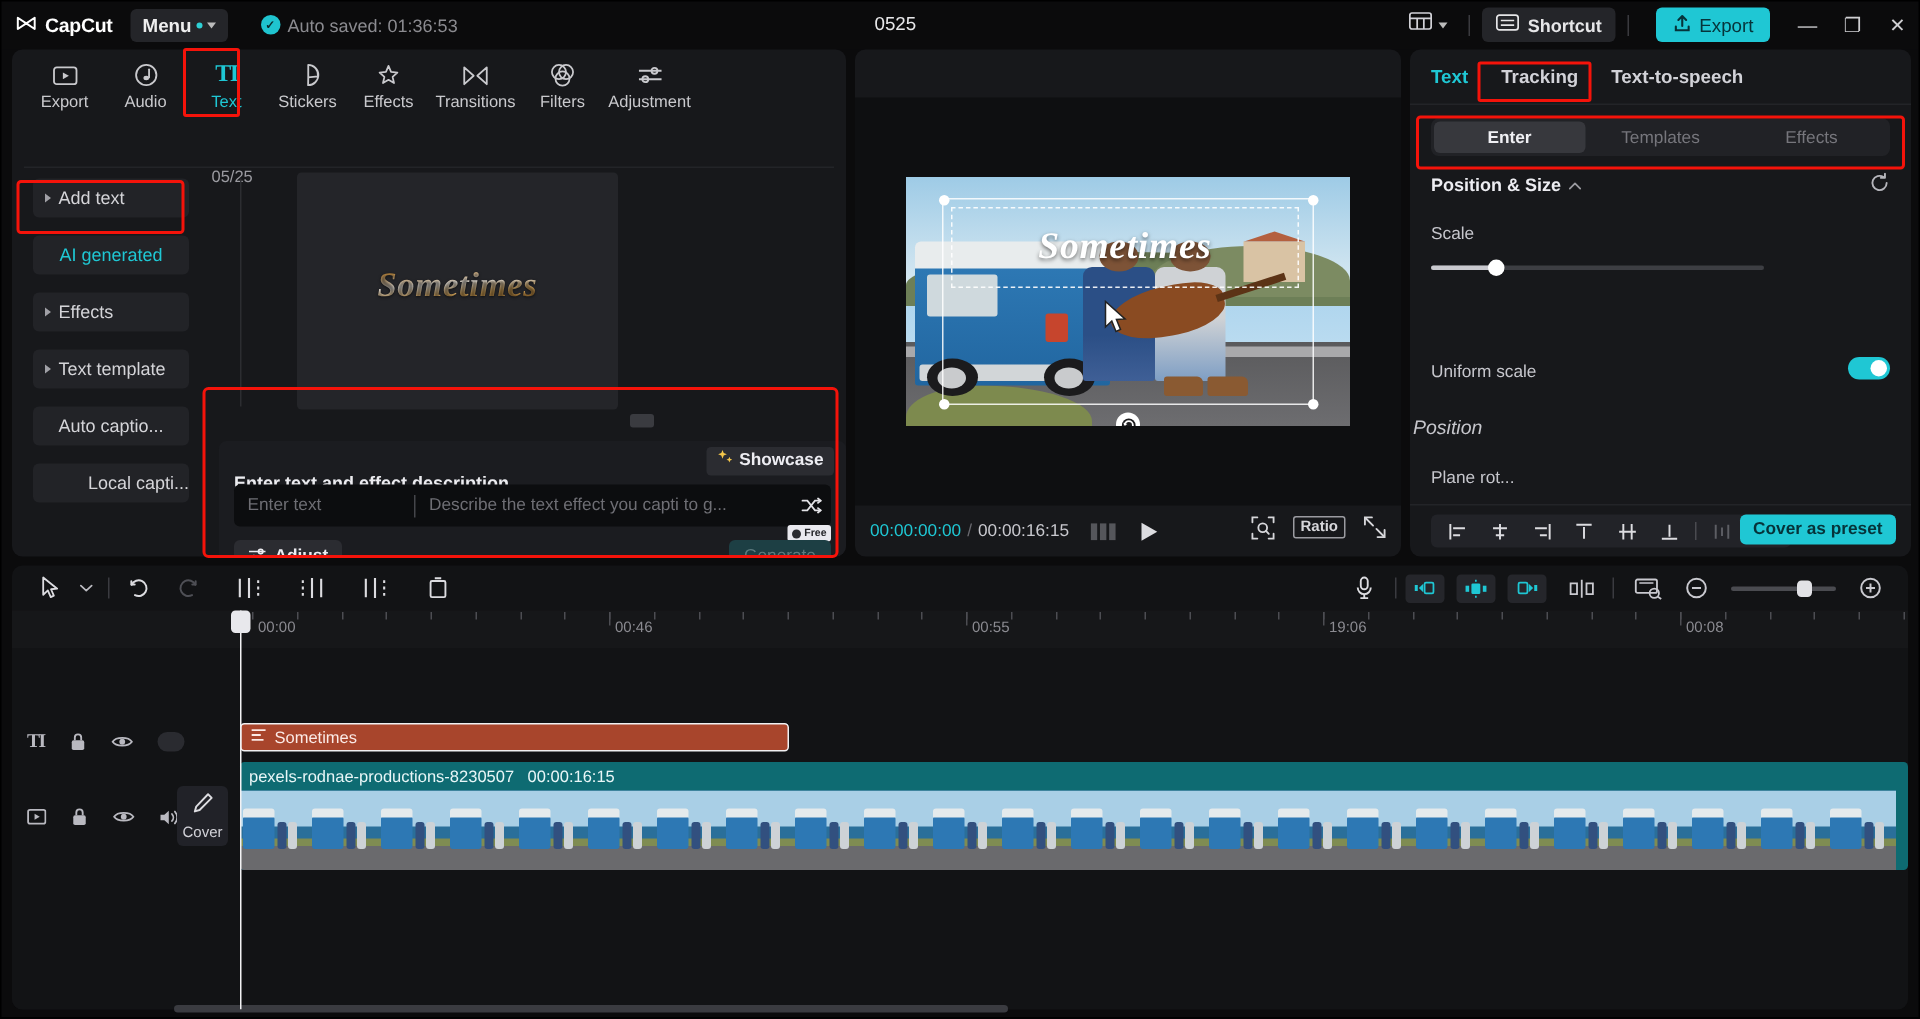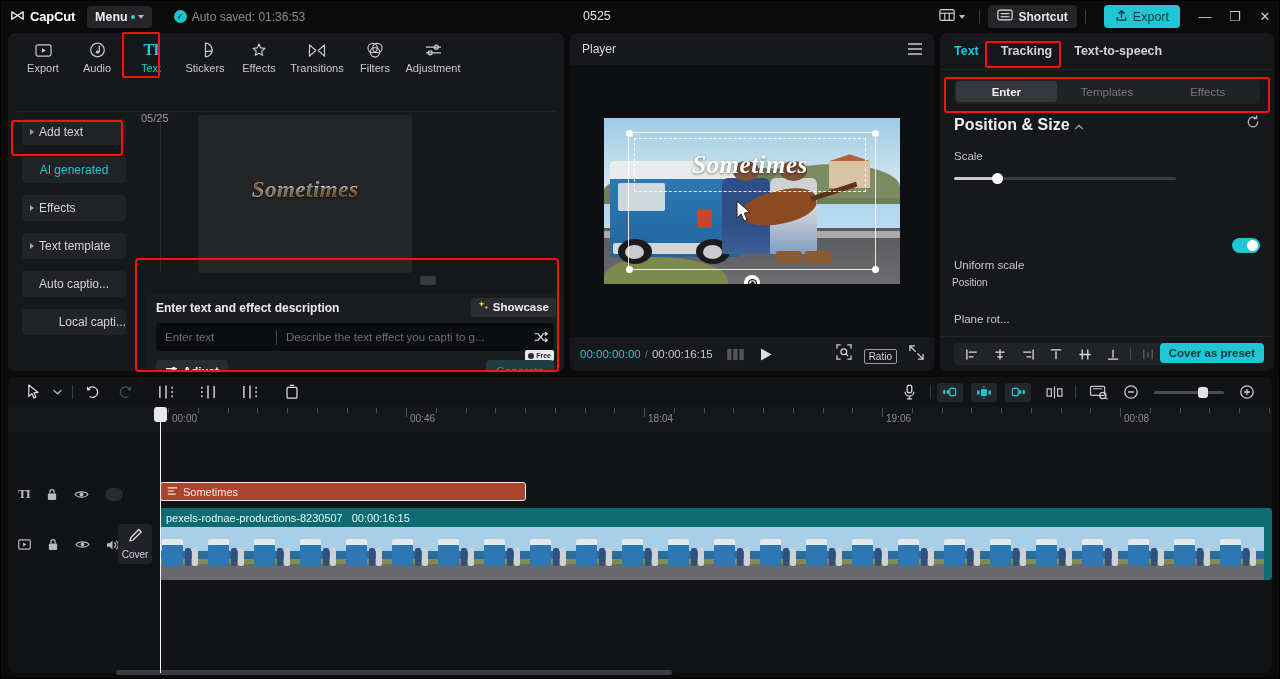--- a/index.html
+++ b/index.html
@@ -94,21 +94,21 @@
 
   
   .ai-box {
     position: absolute; left: 138px; top: 261px; width: 418px; height: 108px;
     background: #1b1c20; border-radius: 5px;
   }
   .ai-redring {
     position: absolute; left: 135px; top: 258px; width: 424px; height: 114px;
     border: 2.5px solid #f5130a; border-radius: 4px; pointer-events: none;
   }
-  .ai-title { position: absolute; left: 10px; top: 7px; font-size: 12px; font-weight: 700; color: #ececf0; }
+  .ai-title { position: absolute; left: 10px; top: 21px; font-size: 12px; font-weight: 700; color: #ececf0; }
   .showcase-btn {
     position: absolute; right: 8px; top: 4px; height: 19px; padding: 4px 7px; border-radius: 3px;
     background: #2b2c31; display: flex; align-items: flex-end; gap: 4px;
     font-size: 11.5px; font-weight: 700; color: #ededf2; cursor: pointer;
   }
   .ai-input-row {
     position: absolute; left: 10px; top: 29px; width: 398px; height: 28px;
     background: #0c0d0f; border-radius: 4px; display: flex; align-items: center;
   }
   .ai-input-a { width: 120px; padding-left: 9px; font-size: 11.5px; color: #6e6e74; }
@@ -186,51 +186,51 @@
     color:#fff; text-shadow: 0 1px 3px rgba(0,0,0,.55); letter-spacing:.5px;
   }
   .cursor-arrow { position:absolute; left:130px; top:82px; width:20px; height:26px; }
   .rotate-knob { position:absolute; left:50%; margin-left:-8px; bottom:-22px; width:16px; height:16px; border-radius:50%; background:#fff; display:flex;align-items:center;justify-content:center; }
 
   .player-ctrls { position: absolute; left:0; bottom:0; width:364px; height:34px; display:flex; align-items:center; padding: 0 10px; }
   .tc-cur { font-size: 11.5px; color:#1fc7d4; }
   .tc-slash { font-size: 11.5px; color:#6a6a70; margin: 0 4px; }
   .tc-tot { font-size: 11.5px; color:#c9c9cf; }
   .pc-icon { margin-left: 14px; cursor:pointer; display:flex; align-items:center; }
-  .pc-right { margin-left:auto; display:flex; align-items:flex-end; gap:12px; }
+  .pc-right { margin-left:auto; display:flex; align-items:flex-start; gap:12px;font-weight:bold; }
   .ratio-btn { border:1px solid #9b9ba1; border-radius:2px; padding:1px 4px; font-size:10px; color:#d6d6da; cursor:pointer; }
 
   
   .right-panel {
     position: absolute; left: 940px; top: 33px; width: 334px; height: 338px;
     background: #17181b; border-radius: 7px; overflow:hidden;
   }
   .rp-tabs { height: 36px; display:flex; align-items:center; gap:22px; padding-left: 14px; }
   .rp-tab { font-size:12.5px; color:#d2d2d8; cursor:pointer; font-weight:700; }
   .rp-tab.active { color:#1fc7d4; }
   .rp-divider { position:absolute; left:0; top:36px; width:334px; height:1px; background:#232428; }
   .seg-wrap {
     position:absolute; left:14px; top:46px; width:306px; height:25px; background:#212226;
     border-radius:5px; display:flex; padding:2px;
   }
   .seg { flex:1; display:flex; align-items:center; justify-content:center; font-size:11.5px; color:#76767c; border-radius:4px; cursor:pointer; }
   .seg.active { background:#37383d; color:#f0f0f4; font-weight:700; }
   .rp-red-tracking { position:absolute; left:985px; top:41px; width:76px; height:27px; border:2.5px solid #f5130a; border-radius:2px; pointer-events:none; }
   .rp-red-seg { position:absolute; left:944px; top:77px; width:326px; height:36px; border:2.5px solid #f5130a; border-radius:3px; pointer-events:none; }
 
-  .sec-title { position:absolute; left:14px; top:83px; display:flex; align-items:center; gap:5px; font-size:16px; font-weight:700; color:#ededf2; }
+  .sec-title { position:absolute; left:14px; top:83px; display:flex; align-items:center; gap:5px; font-size:12px; font-weight:700; color:#ededf2; }
   .reset-ic { position:absolute; right:14px; top:82px; cursor:pointer; }
   .lbl-scale { position:absolute; left:14px; top:117px; font-size:11.5px; color:#c6c6cc; }
   .slider-track { position:absolute; left:14px; top:144px; width:222px; height:3px; background:#3d3e43; border-radius:2px; }
   .slider-fill { position:absolute; left:0; top:0; width:44px; height:3px; background:#c9c9cf; border-radius:2px; }
   .slider-knob { position:absolute; left:38px; top:-4px; width:11px; height:11px; border-radius:50%; background:#fff; cursor:pointer; }
-  .lbl-uniform { position:absolute; left:14px; top:226px; font-size:11.5px; color:#c6c6cc; }
+  .lbl-uniform { position:absolute; left:14px; top:209px; font-size:11.5px; color:#c6c6cc; }
   .toggle { position:absolute; right:14px; top:205px; width:28px; height:15px; border-radius:8px; background:#1fc7d4; cursor:pointer; }
   .toggle .knb { position:absolute; right:2px; top:2px; width:11px; height:11px; border-radius:50%; background:#fff; }
-  .lbl-position { position:absolute; left:12px; top:244px; font-size:10px; color:#c6c6cc; }
+  .lbl-position { position:absolute; left:2px; top:244px; font-size:13px; color:#c6c6cc;font-style:italic; }
   .lbl-planerot { position:absolute; left:14px; top:280px; font-size:11.5px; color:#c6c6cc; }
   .align-bar {
     position:absolute; left:14px; top:310px; width:240px; height:22px; background:#222328; border-radius:4px;
     display:flex; align-items:center; padding: 0 4px; gap: 0;
   }
   .align-btn { width:29px; height:22px; display:flex;align-items:center;justify-content:center; cursor:pointer; }
   .align-sep { width:1px; height:12px; background:#4a4b50; margin: 0 3px; }
   .save-preset {
     position:absolute; right:10px; bottom:8px; height:20px; padding: 0 9px; border-radius:4px;
     background:#1fc7d4; color:#06343a; font-size:11.5px; font-weight:700;
@@ -507,28 +507,20 @@
         <span>Free</span>
       </div>
       <div class="generate-btn">Generate</div>
     </div>
   </div>
   <div class="ai-redring"></div>
   <div class="left-red-tabring"></div>
   <div class="left-red-aigen"></div>
 
   <div class="player-panel">
-    <div class="player-head">
-      <span class="t">Player</span>
-      <span class="hamburger">
-          <span></span>
-          <span></span>
-          <span></span>
-        </span>
-    </div>
 
     <div class="stage">
       <div class="video">
         <div class="sky"></div>
         <div class="hill"></div>
         <div class="hill2"></div>
         <div class="bldg"></div>
         <div class="road"></div>
         <div class="curb"></div>
         <div class="grass"></div>
@@ -843,21 +835,21 @@
             </svg>
         </span>
       </span>
     </div>
 
     <div class="ruler">
       <span class="ruler-label" style="left:164px;">00:00</span>
       <span class="ruler-tick" style="left:398px;height:9px;"></span>
       <span class="ruler-label" style="left:402px;">00:46</span>
       <span class="ruler-tick" style="left:636px;height:9px;"></span>
-      <span class="ruler-label" style="left:640px;">18:04</span>
+      <span class="ruler-label" style="left:640px;">00:55</span>
       <span class="ruler-tick" style="left:874px;height:9px;"></span>
       <span class="ruler-label" style="left:878px;">19:06</span>
       <span class="ruler-tick" style="left:1112px;height:9px;"></span>
       <span class="ruler-label" style="left:1116px;">00:08</span>
     <span class="ruler-tick" style="left: 160px; height: 5px; top: 1px;"></span>
         <span class="ruler-tick" style="left: 190px; height: 5px; top: 1px;"></span>
         <span class="ruler-tick" style="left: 220px; height: 5px; top: 1px;"></span>
         <span class="ruler-tick" style="left: 249px; height: 5px; top: 1px;"></span>
         <span class="ruler-tick" style="left: 279px; height: 5px; top: 1px;"></span>
         <span class="ruler-tick" style="left: 309px; height: 5px; top: 1px;"></span>

